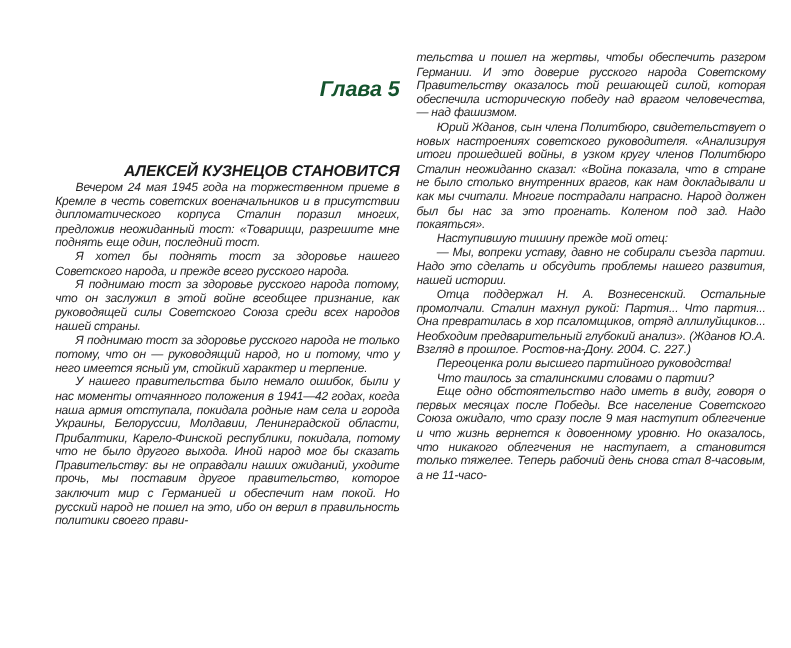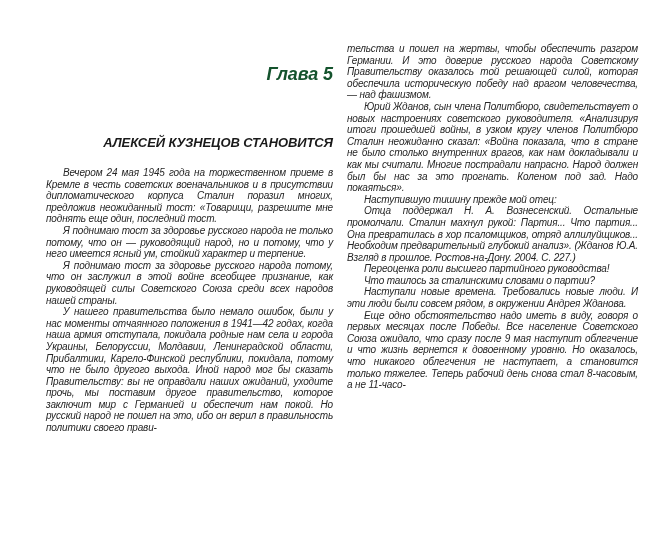--- a/index.html
+++ b/index.html
@@ -45,21 +45,21 @@
     font-weight: bold;
     color: #1a1a1a;
     letter-spacing: -0.1px;
     margin-top: 44px;
   }
   .page-body {
     position: absolute;
     left: 0;
     right: 0;
   }
-  .page-left  .page-body { top: 167px; }
+  .page-left  .page-body { top: 151px; }
   .page-right .page-body { top: 43px; }
 
   .para {
     margin: 0;
     font-size: 10px;
     line-height: 11.6px;
     letter-spacing: -0.15px;
     text-align: justify;
     color: #262626;
   }
@@ -83,34 +83,35 @@
 
   <div class="page page-left">
     <div class="chapter-label">Глава 5</div>
 
     <div class="chapter-title">
       <div>АЛЕКСЕЙ КУЗНЕЦОВ СТАНОВИТСЯ</div>
     </div>
 
     <div class="page-body">
       <p class="para indent">Вечером 24 мая 1945 года на торжественном приеме в Кремле в честь советских военачальников и в присутствии дипломатического корпуса Сталин поразил многих, предложив неожиданный тост: «Товарищи, разрешите мне поднять еще один, последний тост.</p>
+      <p class="para indent">Я хотел бы поднять тост за здоровье нашего Советского народа, и прежде всего русского народа.</p>
+      <p class="para indent">Я поднимаю тост за здоровье русского народа потому, что он заслужил в этой войне всеобщее признание, как руководящей силы Советского Союза среди всех народов нашей страны.</p>
       <p class="para indent">Я поднимаю тост за здоровье русского народа не только потому, что он — руководящий народ, но и потому, что у него имеется ясный ум, стойкий характер и терпение.</p>
-      <p class="para indent">Я поднимаю тост за здоровье русского народа потому, что он заслужил в этой войне всеобщее признание, как руководящей силы Советского Союза среди всех народов нашей страны.</p>
       <p class="para indent">У нашего правительства было немало ошибок, были у нас моменты отчаянного положения в 1941—42 годах, когда наша армия отступала, покидала родные нам села и города Украины, Белоруссии, Молдавии, Ленинградской области, Прибалтики, Карело-Финской республики, покидала, потому что не было другого выхода. Иной народ мог бы сказать Правительству: вы не оправдали наших ожиданий, уходите прочь, мы поставим другое правительство, которое заключит мир с Германией и обеспечит нам покой. Но русский народ не пошел на это, ибо он верил в правильность политики своего прави-</p>
     </div>
 
   </div>
 
   <div class="page page-right">
     <div class="page-body">
       <p class="para">тельства и пошел на жертвы, чтобы обеспечить разгром Германии. И это доверие русского народа Советскому Правительству оказалось той решающей силой, которая обеспечила историческую победу над врагом человечества, — над фашизмом.</p>
       <p class="para indent">Юрий Жданов, сын члена Политбюро, свидетельствует о новых настроениях советского руководителя. «Анализируя итоги прошедшей войны, в узком кругу членов Политбюро Сталин неожиданно сказал: «Война показала, что в стране не было столько внутренних врагов, как нам докладывали и как мы считали. Многие пострадали напрасно. Народ должен был бы нас за это прогнать. Коленом под зад. Надо покаяться».</p>
       <p class="para indent">Наступившую тишину прежде мой отец:</p>
+      <p class="para indent">— Мы, вопреки уставу, давно не собирали съезда партии. Надо это сделать и обсудить проблемы нашего развития, нашей истории.</p>
       <p class="para indent">Отца поддержал Н. А. Вознесенский. Остальные промолчали. Сталин махнул рукой: Партия... Что партия... Она превратилась в хор псаломщиков, отряд аллилуйщиков... Необходим предварительный глубокий анализ». (Жданов Ю.А. Взгляд в прошлое. Ростов-на-Дону. 2004. С. 227.)</p>
       <p class="para indent">Переоценка роли высшего партийного руководства!</p>
       <p class="para indent">Что таилось за сталинскими словами о партии?</p>
-      <p class="para indent">Наступали новые времена. Требовались новые люди. И эти люди были совсем рядом, в окружении Андрея Жданова.</p>
       <p class="para indent">Еще одно обстоятельство надо иметь в виду, говоря о первых месяцах после Победы. Все население Советского Союза ожидало, что сразу после 9 мая наступит облегчение и что жизнь вернется к довоенному уровню. Но оказалось, что никакого облегчения не наступает, а становится только тяжелее. Теперь рабочий день снова стал 8-часовым, а не 11-часо-</p>
     </div>
 
   </div>
 
 </div>
 
 </body></html>

